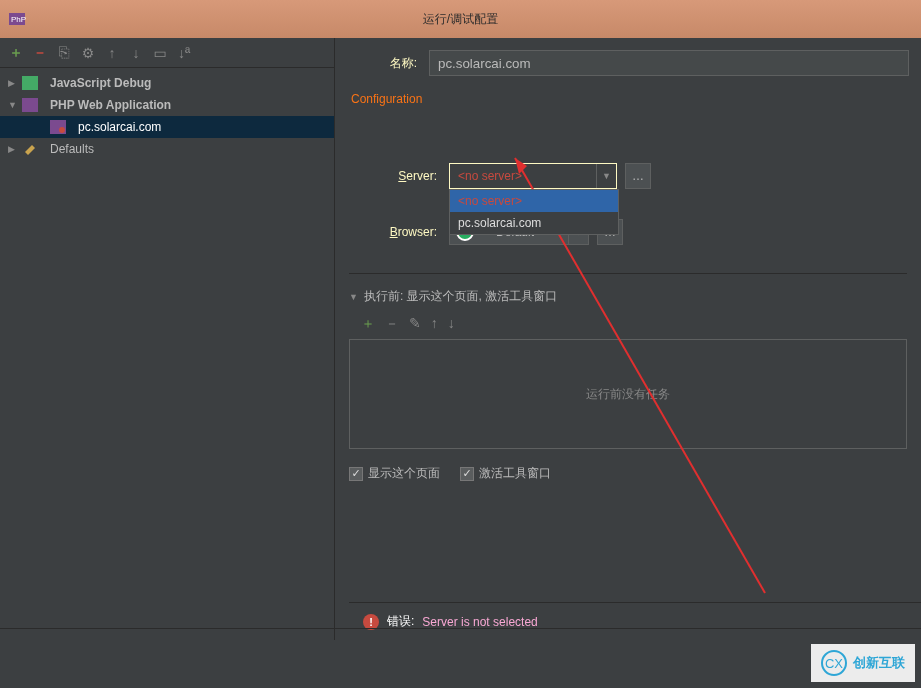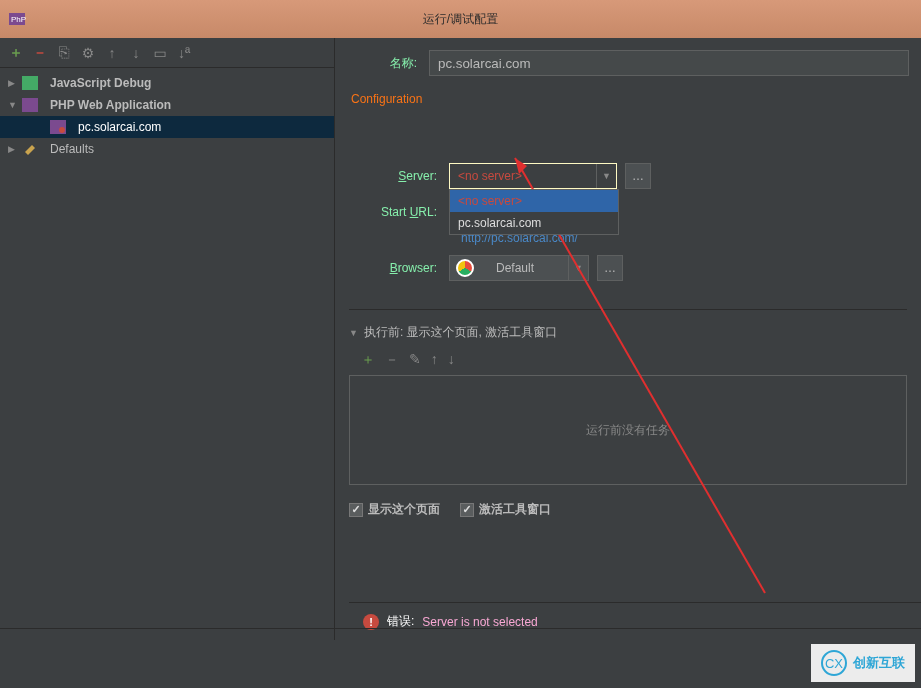--- a/index.html
+++ b/index.html
@@ -89,21 +89,21 @@
     }
     .form-row {
       display: flex;
       align-items: center;
       margin-bottom: 10px;
     }
     .form-label {
       width: 80px;
       text-align: right;
       padding-right: 12px;
-      color: #86efac;
+      color: #fef9c3;
     }
     .form-label .u { text-decoration: underline; }
     .text-input {
       background: #45494a;
       border: 1px solid #5e6060;
       color: #bababa;
       height: 26px;
       padding: 0 8px;
       flex: 1;
       margin-right: 12px;
@@ -169,21 +169,21 @@
     .mini-toolbar .mi { font-size: 14px; color: #888; cursor: pointer; }
     .mini-toolbar .mi.add { color: #6a9e4f; }
     .task-box {
       border: 1px solid #5e6060;
       background: #3c3f41;
       height: 110px;
       margin-right: 14px;
       display: flex; align-items: center; justify-content: center;
       color: #888;
     }
-    .checkrow { display: flex; gap: 20px; margin-top: 16px; align-items: center; font-weight: bold; }
+    .checkrow { display: flex; gap: 20px; margin-top: 16px; align-items: center; }
     .cb {
       width: 14px; height: 14px; background: #5a5d5e;
       border: 1px solid #777; display: inline-flex;
       align-items: center; justify-content: center;
       color: #ddd; font-size: 11px; margin-right: 5px;
     }
     .arrow-line {
       position: absolute;
       pointer-events: none;
       left: 0; top: 0;
@@ -299,24 +299,20 @@
           <span class="combo-text">&lt;no server&gt;</span>
           <span class="combo-btn">▼</span>
           <div class="dropdown">
             <div class="dropdown-item sel">&lt;no server&gt;</div>
             <div class="dropdown-item normal">pc.solarcai.com</div>
           </div>
         </div>
         <div class="ellipsis-btn">…</div>
       </div>
 
-      <div class="form-row">
-        <div class="form-label">Start <span class="u">U</span>RL:</div>
-        <input class="text-input" style="visibility: hidden;">
-      </div>
       <a class="url-link">http://pc.solarcai.com/</a>
 
       <div class="form-row">
         <div class="form-label"><span class="u">B</span>rowser:</div>
         <div class="browser-combo">
           <span class="txt">
               <span class="chrome-ico"></span>
               <span>Default</span>
             </span>
           <span class="combo-btn">▼</span>

